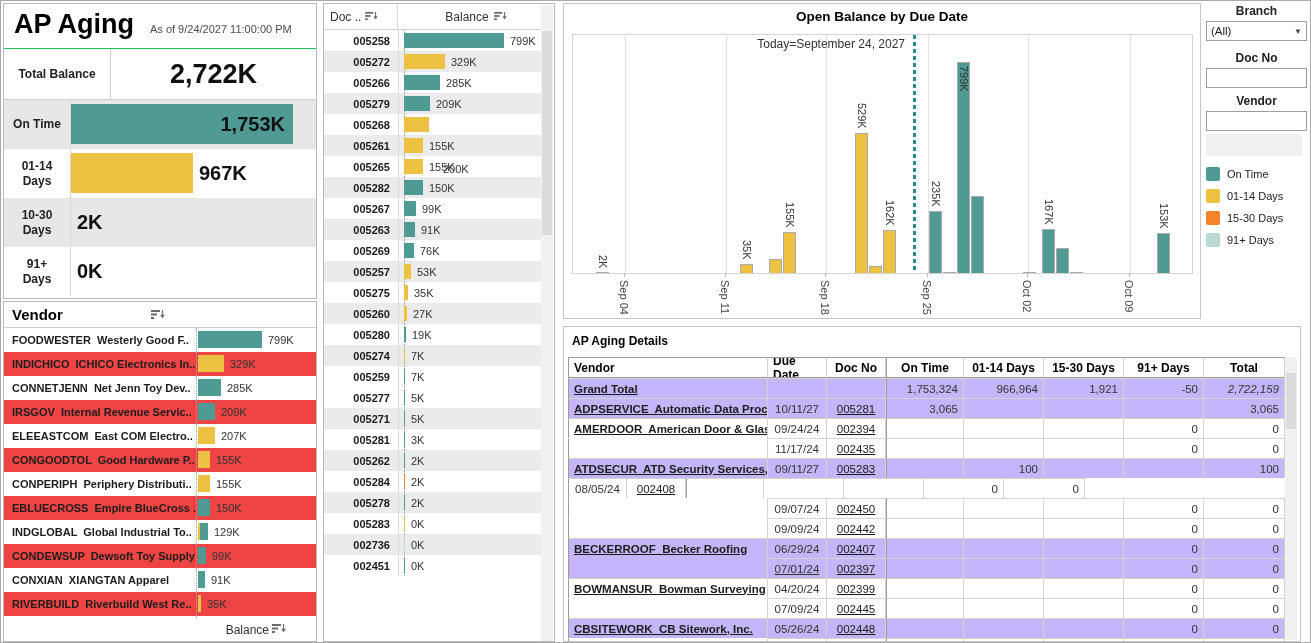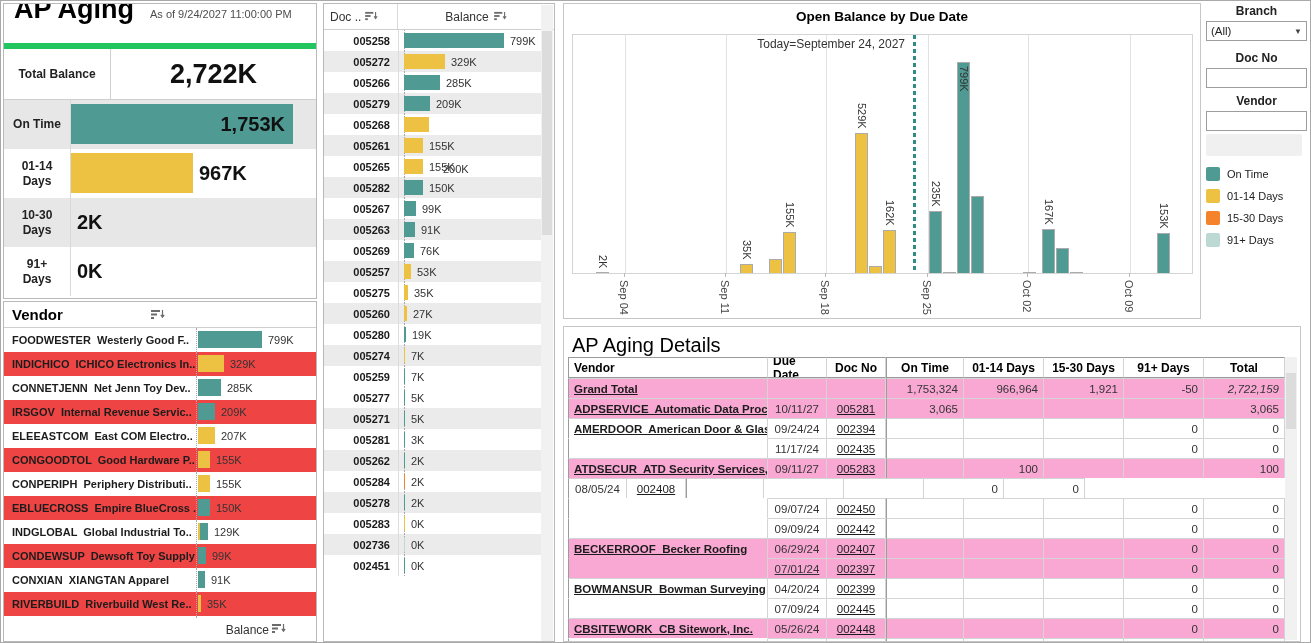--- a/index.html
+++ b/index.html
@@ -4,21 +4,21 @@
 <style>
   html,body{margin:0;padding:0;background:#fff;}
   #app{position:relative;width:1311px;height:643px;background:#fff;font-family:"Liberation Sans",sans-serif;
        border:1px solid #a9a9a9;box-sizing:border-box;overflow:hidden;color:#333;}
   .panel{position:absolute;background:#fff;border:1px solid #b9b9b9;box-sizing:border-box;overflow:hidden;}
   .pre{white-space:pre;}
   .sort-icon{display:inline-block;vertical-align:middle;}
 
   
   #kpi{left:2px;top:2px;width:314px;height:296px;}
-  #kpi-title-row{height:45px;border-bottom:6px solid #22c55e;display:flex;align-items:flex-end;padding:0 0 20px 10px;box-sizing:border-box;text-align:center;}
+  #kpi-title-row{height:45px;border-bottom:1px solid #22c55e;display:flex;align-items:flex-end;padding:0 0 10px 10px;box-sizing:border-box;text-align:center;}
   #kpi-title{font-size:27px;font-weight:bold;color:#000;line-height:1;}
   #kpi-asof{font-size:11px;color:#4d4d4d;margin-left:16px;margin-bottom:3px;}
   #kpi-total-row{height:51px;border-bottom:1px solid #cfcfcf;display:flex;box-sizing:border-box;}
   #kpi-total-label{width:106px;border-right:1px solid #cfcfcf;display:flex;align-items:center;justify-content:center;
        font-size:12px;font-weight:bold;color:#222;}
   #kpi-total-value{flex:1;display:flex;align-items:center;justify-content:center;font-size:27px;font-weight:bold;color:#111;}
   .bucket-row{height:49px;display:flex;box-sizing:border-box;}
   .bucket-row.shaded{background:#e7e7e7;}
   .bucket-label{width:66px;border-right:1px solid #d9d9d9;display:flex;align-items:center;justify-content:center;
        text-align:center;font-size:12px;font-weight:bold;color:#222;white-space:pre-line;line-height:1.25;}
@@ -68,29 +68,29 @@
   #today-line{position:absolute;top:0;bottom:0;width:3px;
       background:repeating-linear-gradient(to bottom,#2f8c84 0 4px,transparent 4px 7px);}
   #today-note{position:absolute;top:2px;font-size:12px;color:#333;}
   .cbar{position:absolute;bottom:0;width:13px;border:1px solid #ababab;border-bottom:none;box-sizing:border-box;}
   .cbar-label{position:absolute;writing-mode:vertical-rl;font-size:11px;color:#333;line-height:13px;}
   .tick{position:absolute;width:1px;height:4px;background:#b9b9b9;}
   .tick-label{position:absolute;writing-mode:vertical-rl;font-size:11px;color:#444;line-height:12px;}
 
   
   #details-panel{left:562px;top:325px;width:738px;height:316px;border:1px solid #c6c6c6;}
-  #details-title{font-size:20px;font-weight:normal;color:#000;padding:7px 0 0 8px;}
+  #details-title{font-size:12px;font-weight:bold;color:#000;padding:7px 0 0 8px;}
   #details-table{position:absolute;left:4px;top:30px;width:717px;}
   .trow{display:flex;}
   .tcell{box-sizing:border-box;border-right:1px solid #d4d4d4;border-top:1px solid #d4d4d4;height:20px;
         font-size:11.5px;display:flex;align-items:center;padding:0 5px;overflow:hidden;}
   .trow.head .tcell{font-weight:bold;color:#000;font-size:12px;border-top:1px solid #9b9b9b;border-bottom:1px solid #9b9b9b;height:21px;}
   .trow .tcell:first-child{border-left:1px solid #9b9b9b;}
   .tcell.numstart{border-left:1px solid #9b9b9b;}
-  .trow.shaded .tcell{background:#f9a8d4;}
+  .trow.shaded .tcell{background:#c4b5fd;}
   .link{text-decoration:underline;font-weight:bold;color:#1c1c1c;white-space:pre;}
   .doclink{text-decoration:underline;color:#1c1c1c;}
   .al{justify-content:flex-start;} .ac{justify-content:center;} .ar{justify-content:flex-end;}
   .noTopBorder{border-top-color:transparent !important;}
   #details-scroll{right:3px;top:30px;width:12px;height:283px;}
   #details-thumb{left:1px;width:10px;top:16px;height:56px;}
 
   
   .side-label{position:absolute;left:1205px;width:101px;text-align:center;font-size:12px;font-weight:bold;color:#222;}
   .side-box{position:absolute;left:1205px;width:101px;height:20px;border:1px solid #9d9d9d;background:#fff;box-sizing:border-box;}

